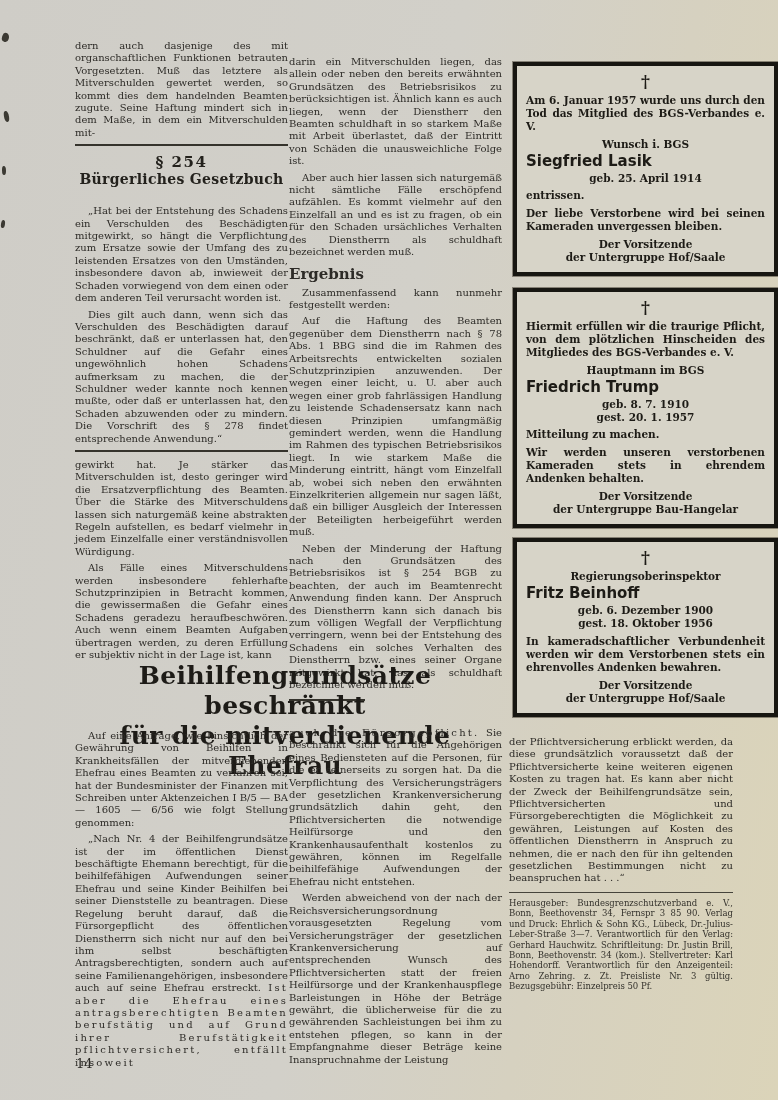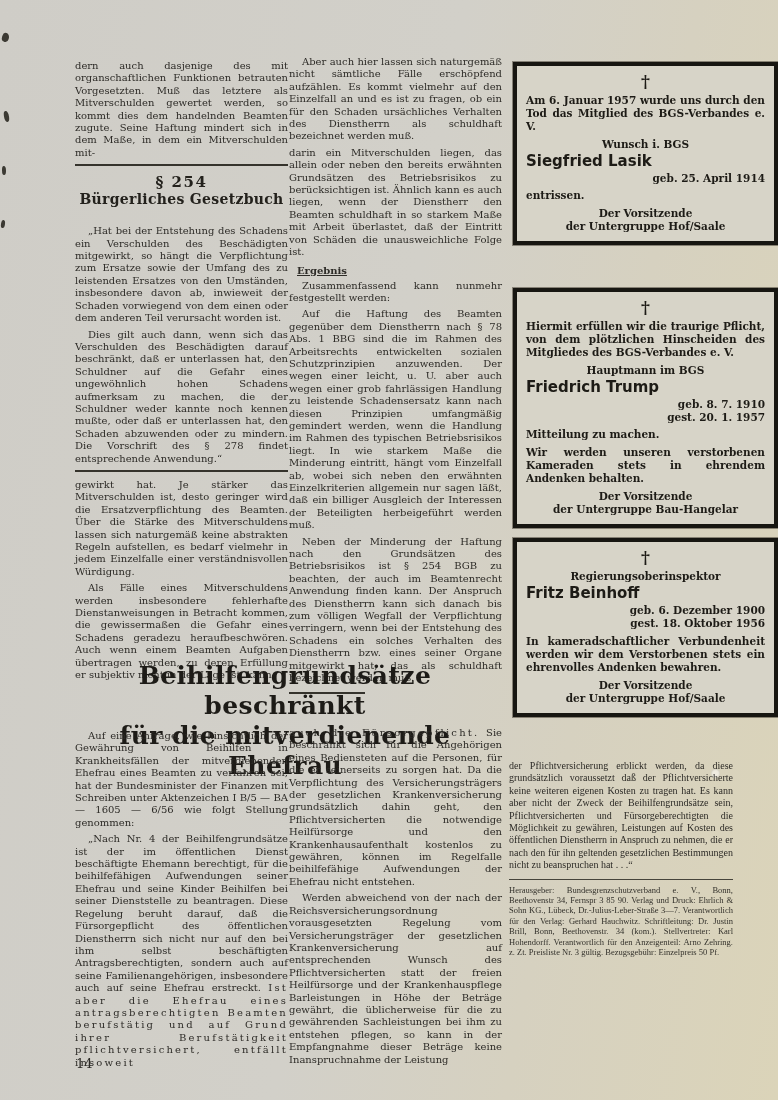--- a/index.html
+++ b/index.html
@@ -8,35 +8,35 @@
     background:linear-gradient(100deg,#cfcdc7 0%,#d2d0c9 48%,#d6d1c0 72%,#dbd4b9 100%);
     font-family:"DejaVu Serif",serif;color:#2d2b27;
   }
   .col{position:absolute;}
   .body{font-size:10px;line-height:12.4px;text-align:justify;margin:0 0 4px 0;}
   .indent{text-indent:13px;}
   .rule{height:2px;background:#35332c;margin:5px 0 7px;}
   .law-head{text-align:center;margin:1px 0 18px;color:#23211c;}
   .law-head .l1{font-size:15px;font-weight:bold;letter-spacing:1.5px;}
   .law-head .l2{font-size:14px;font-weight:bold;letter-spacing:.3px;}
-  .subhead{font-weight:bold;font-size:10px;margin:6px 8px 4px;text-decoration:underline;}
+  .subhead{font-weight:bold;font-size:15px;margin:6px 0 4px;}
   .endrule{width:76px;height:2px;background:#35332c;margin-top:7px;}
   .headline{position:absolute;left:70px;top:661px;width:430px;text-align:center;
     font-weight:bold;font-size:25px;line-height:30px;color:#1d1b17;letter-spacing:.4px;}
   .spaced{letter-spacing:2.2px;}
   .obit{position:absolute;left:513px;width:219px;box-sizing:border-box;
     border:4px solid #171611;background:#d7d4c8;padding:6px 9px 8px;
     color:#1d1b16;font-weight:bold;font-size:10.5px;line-height:13px;
     box-shadow:0 0 0 1px rgba(70,64,52,.55);}
   .obit{width:auto;min-width:0;}
   .obit .cross{text-align:center;font-size:17px;line-height:19px;margin-bottom:3px;}
   .obit .intro{text-align:justify;margin-bottom:5px;}
   .obit .rank{text-align:center;}
   .obit .name{font-family:"DejaVu Sans",sans-serif;font-size:15px;line-height:19px;margin:1px 0;}
-  .obit .date{text-align:right;}
+  .obit .date{text-align:center;}
   .obit .mid{margin-top:4px;}
   .obit .tribute{text-align:justify;margin-top:5px;}
   .obit .signoff{text-align:center;margin-top:5px;}
   .obit .signoff div{line-height:13px;}
   .colophon-rule{height:1px;background:#46443b;margin:7px 0 5px;}
   .colophon{font-size:8.5px;line-height:10.4px;text-align:justify;color:#33312b;}
   .page-number{position:absolute;left:76px;top:1056px;font-size:13px;color:#2d2b27;}
   .speck{position:absolute;background:#3c3a33;border-radius:45% 60% 50% 55%;}
   .sp1{left:2px;top:33px;width:7px;height:9px;transform:rotate(18deg);}
   .sp2{left:4px;top:111px;width:5px;height:11px;transform:rotate(-8deg);}
@@ -52,37 +52,37 @@
 
 <div class="page">
 
   <div class="speck sp1"></div>
   <div class="speck sp2"></div>
   <div class="speck sp3"></div>
   <div class="speck sp4"></div>
   <div class="hole h1"></div>
   <div class="hole h2"></div>
 
-  <div class="col" style="left:75px;top:60px;width:213px;">
+  <div class="col" style="left:75px;top:40px;width:213px;">
     <p class="body">dern auch dasjenige des mit organschaftlichen Funktionen betrauten Vorgesetzten. Muß das letztere als Mitverschulden gewertet werden, so kommt dies dem handelnden Beamten zugute. Seine Haftung mindert sich in dem Maße, in dem ein Mitverschulden mit-</p>
     <div class="rule"></div>
     <div class="law-head">
       <div class="l1">§ 254</div>
       <div class="l2">Bürgerliches Gesetzbuch</div>
     </div>
     <p class="body indent">„Hat bei der Entstehung des Schadens ein Verschulden des Beschädigten mitgewirkt, so hängt die Verpflichtung zum Ersatze sowie der Umfang des zu leistenden Ersatzes von den Umständen, insbesondere davon ab, inwieweit der Schaden vorwiegend von dem einen oder dem anderen Teil verursacht worden ist.</p>
     <p class="body indent">Dies gilt auch dann, wenn sich das Verschulden des Beschädigten darauf beschränkt, daß er unterlassen hat, den Schuldner auf die Gefahr eines ungewöhnlich hohen Schadens aufmerksam zu machen, die der Schuldner weder kannte noch kennen mußte, oder daß er unterlassen hat, den Schaden abzuwenden oder zu mindern. Die Vorschrift des § 278 findet entsprechende Anwendung.“</p>
     <div class="rule"></div>
     <p class="body">gewirkt hat. Je stärker das Mitverschulden ist, desto geringer wird die Ersatzverpflichtung des Beamten. Über die Stärke des Mitverschuldens lassen sich naturgemäß keine abstrakten Regeln aufstellen, es bedarf vielmehr in jedem Einzelfalle einer verständnisvollen Würdigung.</p>
-    <p class="body indent">Als Fälle eines Mitverschuldens werden insbesondere fehlerhafte Dienstanweisungen in Betracht kommen, die gewissermaßen die Gefahr eines Schadens geradezu heraufbeschwören. Auch wenn einem Beamten Aufgaben übertragen werden, zu deren Erfüllung er subjektiv nicht in der Lage ist, kann</p>
+    <p class="body indent">Als Fälle eines Mitverschuldens werden insbesondere fehlerhafte Schutzprinzipien in Betracht kommen, die gewissermaßen die Gefahr eines Schadens geradezu heraufbeschwören. Auch wenn einem Beamten Aufgaben übertragen werden, zu deren Erfüllung er subjektiv nicht in der Lage ist, kann</p>
   </div>
 
   <div class="col" style="left:289px;top:56px;width:213px;">
+    <p class="body">darin ein Mitverschulden liegen, das allein oder neben den bereits erwähnten Grundsätzen des Betriebsrisikos zu berücksichtigen ist. Ähnlich kann es auch liegen, wenn der Dienstherr den Beamten schuldhaft in so starkem Maße mit Arbeit überlastet, daß der Eintritt von Schäden die unausweichliche Folge ist.</p>
     <p class="body indent">Aber auch hier lassen sich naturgemäß nicht sämtliche Fälle erschöpfend aufzählen. Es kommt vielmehr auf den Einzelfall an und es ist zu fragen, ob ein für den Schaden ursächliches Verhalten des Dienstherrn als schuldhaft bezeichnet werden muß.</p>
-    <p class="body">darin ein Mitverschulden liegen, das allein oder neben den bereits erwähnten Grundsätzen des Betriebsrisikos zu berücksichtigen ist. Ähnlich kann es auch liegen, wenn der Dienstherr den Beamten schuldhaft in so starkem Maße mit Arbeit überlastet, daß der Eintritt von Schäden die unausweichliche Folge ist.</p>
     <div class="subhead">Ergebnis</div>
     <p class="body indent">Zusammenfassend kann nunmehr festgestellt werden:</p>
     <p class="body indent">Auf die Haftung des Beamten gegenüber dem Dienstherrn nach § 78 Abs. 1 BBG sind die im Rahmen des Arbeitsrechts entwickelten sozialen Schutzprinzipien anzuwenden. Der wegen einer leicht, u. U. aber auch wegen einer grob fahrlässigen Handlung zu leistende Schadensersatz kann nach diesen Prinzipien umfangmäßig gemindert werden, wenn die Handlung im Rahmen des typischen Betriebsrisikos liegt. In wie starkem Maße die Minderung eintritt, hängt vom Einzelfall ab, wobei sich neben den erwähnten Einzelkriterien allgemein nur sagen läßt, daß ein billiger Ausgleich der Interessen der Beteiligten herbeigeführt werden muß.</p>
     <p class="body indent">Neben der Minderung der Haftung nach den Grundsätzen des Betriebsrisikos ist § 254 BGB zu beachten, der auch im Beamtenrecht Anwendung finden kann. Der Anspruch des Dienstherrn kann sich danach bis zum völligen Wegfall der Verpflichtung verringern, wenn bei der Entstehung des Schadens ein solches Verhalten des Dienstherrn bzw. eines seiner Organe mitgewirkt hat, das als schuldhaft bezeichnet werden muß.</p>
     <div class="endrule"></div>
   </div>
 
   <div class="headline">
     <div>Beihilfengrundsätze beschränkt</div>
     <div>für die mitverdienende Ehefrau</div>
@@ -98,20 +98,21 @@
     <p class="body indent">Werden abweichend von der nach der Reichsversicherungsordnung vorausgesetzten Regelung vom Versicherungsträger der gesetzlichen Krankenversicherung auf entsprechenden Wunsch des Pflichtversicherten statt der freien Heilfürsorge und der Krankenhauspflege Barleistungen in Höhe der Beträge gewährt, die üblicherweise für die zu gewährenden Sachleistungen bei ihm zu entstehen pflegen, so kann in der Empfangnahme dieser Beträge keine Inanspruchnahme der Leistung</p>
   </div>
 
   <div class="obit" style="top:62px;">
     <div class="cross">†</div>
     <div class="intro">Am 6. Januar 1957 wurde uns durch den Tod das Mitglied des BGS-Verbandes e. V.</div>
     <div class="rank">Wunsch i. BGS</div>
     <div class="name">Siegfried Lasik</div>
     <div class="date">geb. 25. April 1914</div>
     <div class="mid">entrissen.</div>
+    <div class="tribute">Der liebe Verstorbene wird bei seinen Kameraden unvergessen bleiben.</div>
     <div class="signoff">
       <div>Der Vorsitzende</div>
       <div>der Untergruppe Hof/Saale</div>
     </div>
   </div>
 
   <div class="obit" style="top:288px;">
     <div class="cross">†</div>
     <div class="intro">Hiermit erfüllen wir die traurige Pflicht, von dem plötzlichen Hinscheiden des Mitgliedes des BGS-Verbandes e. V.</div>
     <div class="rank">Hauptmann im BGS</div>
@@ -132,21 +133,21 @@
     <div class="name">Fritz Beinhoff</div>
     <div class="date">geb. 6. Dezember 1900</div>
     <div class="date">gest. 18. Oktober 1956</div>
     <div class="tribute">In kameradschaftlicher Verbundenheit werden wir dem Verstorbenen stets ein ehrenvolles Andenken bewahren.</div>
     <div class="signoff">
       <div>Der Vorsitzende</div>
       <div>der Untergruppe Hof/Saale</div>
     </div>
   </div>
 
-  <div class="col" style="left:509px;top:760px;width:224px;font-family:Liberation Serif, serif;">
+  <div class="col" style="left:509px;top:736px;width:224px;">
     <p class="body">der Pflichtversicherung erblickt werden, da diese grundsätzlich voraussetzt daß der Pflichtversicherte keine weiteren eigenen Kosten zu tragen hat. Es kann aber nicht der Zweck der Beihilfengrundsätze sein, Pflichtversicherten und Fürsorgeberechtigten die Möglichkeit zu gewähren, Leistungen auf Kosten des öffentlichen Dienstherrn in Anspruch zu nehmen, die er nach den für ihn geltenden gesetzlichen Bestimmungen nicht zu beanspruchen hat . . .“</p>
     <div class="colophon-rule"></div>
     <div class="colophon">Herausgeber: Bundesgrenzschutzverband e. V., Bonn, Beethovenstr 34, Fernspr 3 85 90. Verlag und Druck: Ehrlich &amp; Sohn KG., Lübeck, Dr.-Julius-Leber-Straße 3—7. Verantwortlich für den Verlag: Gerhard Hauchwitz. Schriftleitung: Dr. Justin Brill, Bonn, Beethovenstr. 34 (kom.). Stellvertreter: Karl Hohendorff. Verantwortlich für den Anzeigenteil: Arno Zehring. z. Zt. Preisliste Nr. 3 gültig. Bezugsgebühr: Einzelpreis 50 Pf.</div>
   </div>
 
   <div class="page-number">14</div>
 
 </div>
 
 </body></html>

